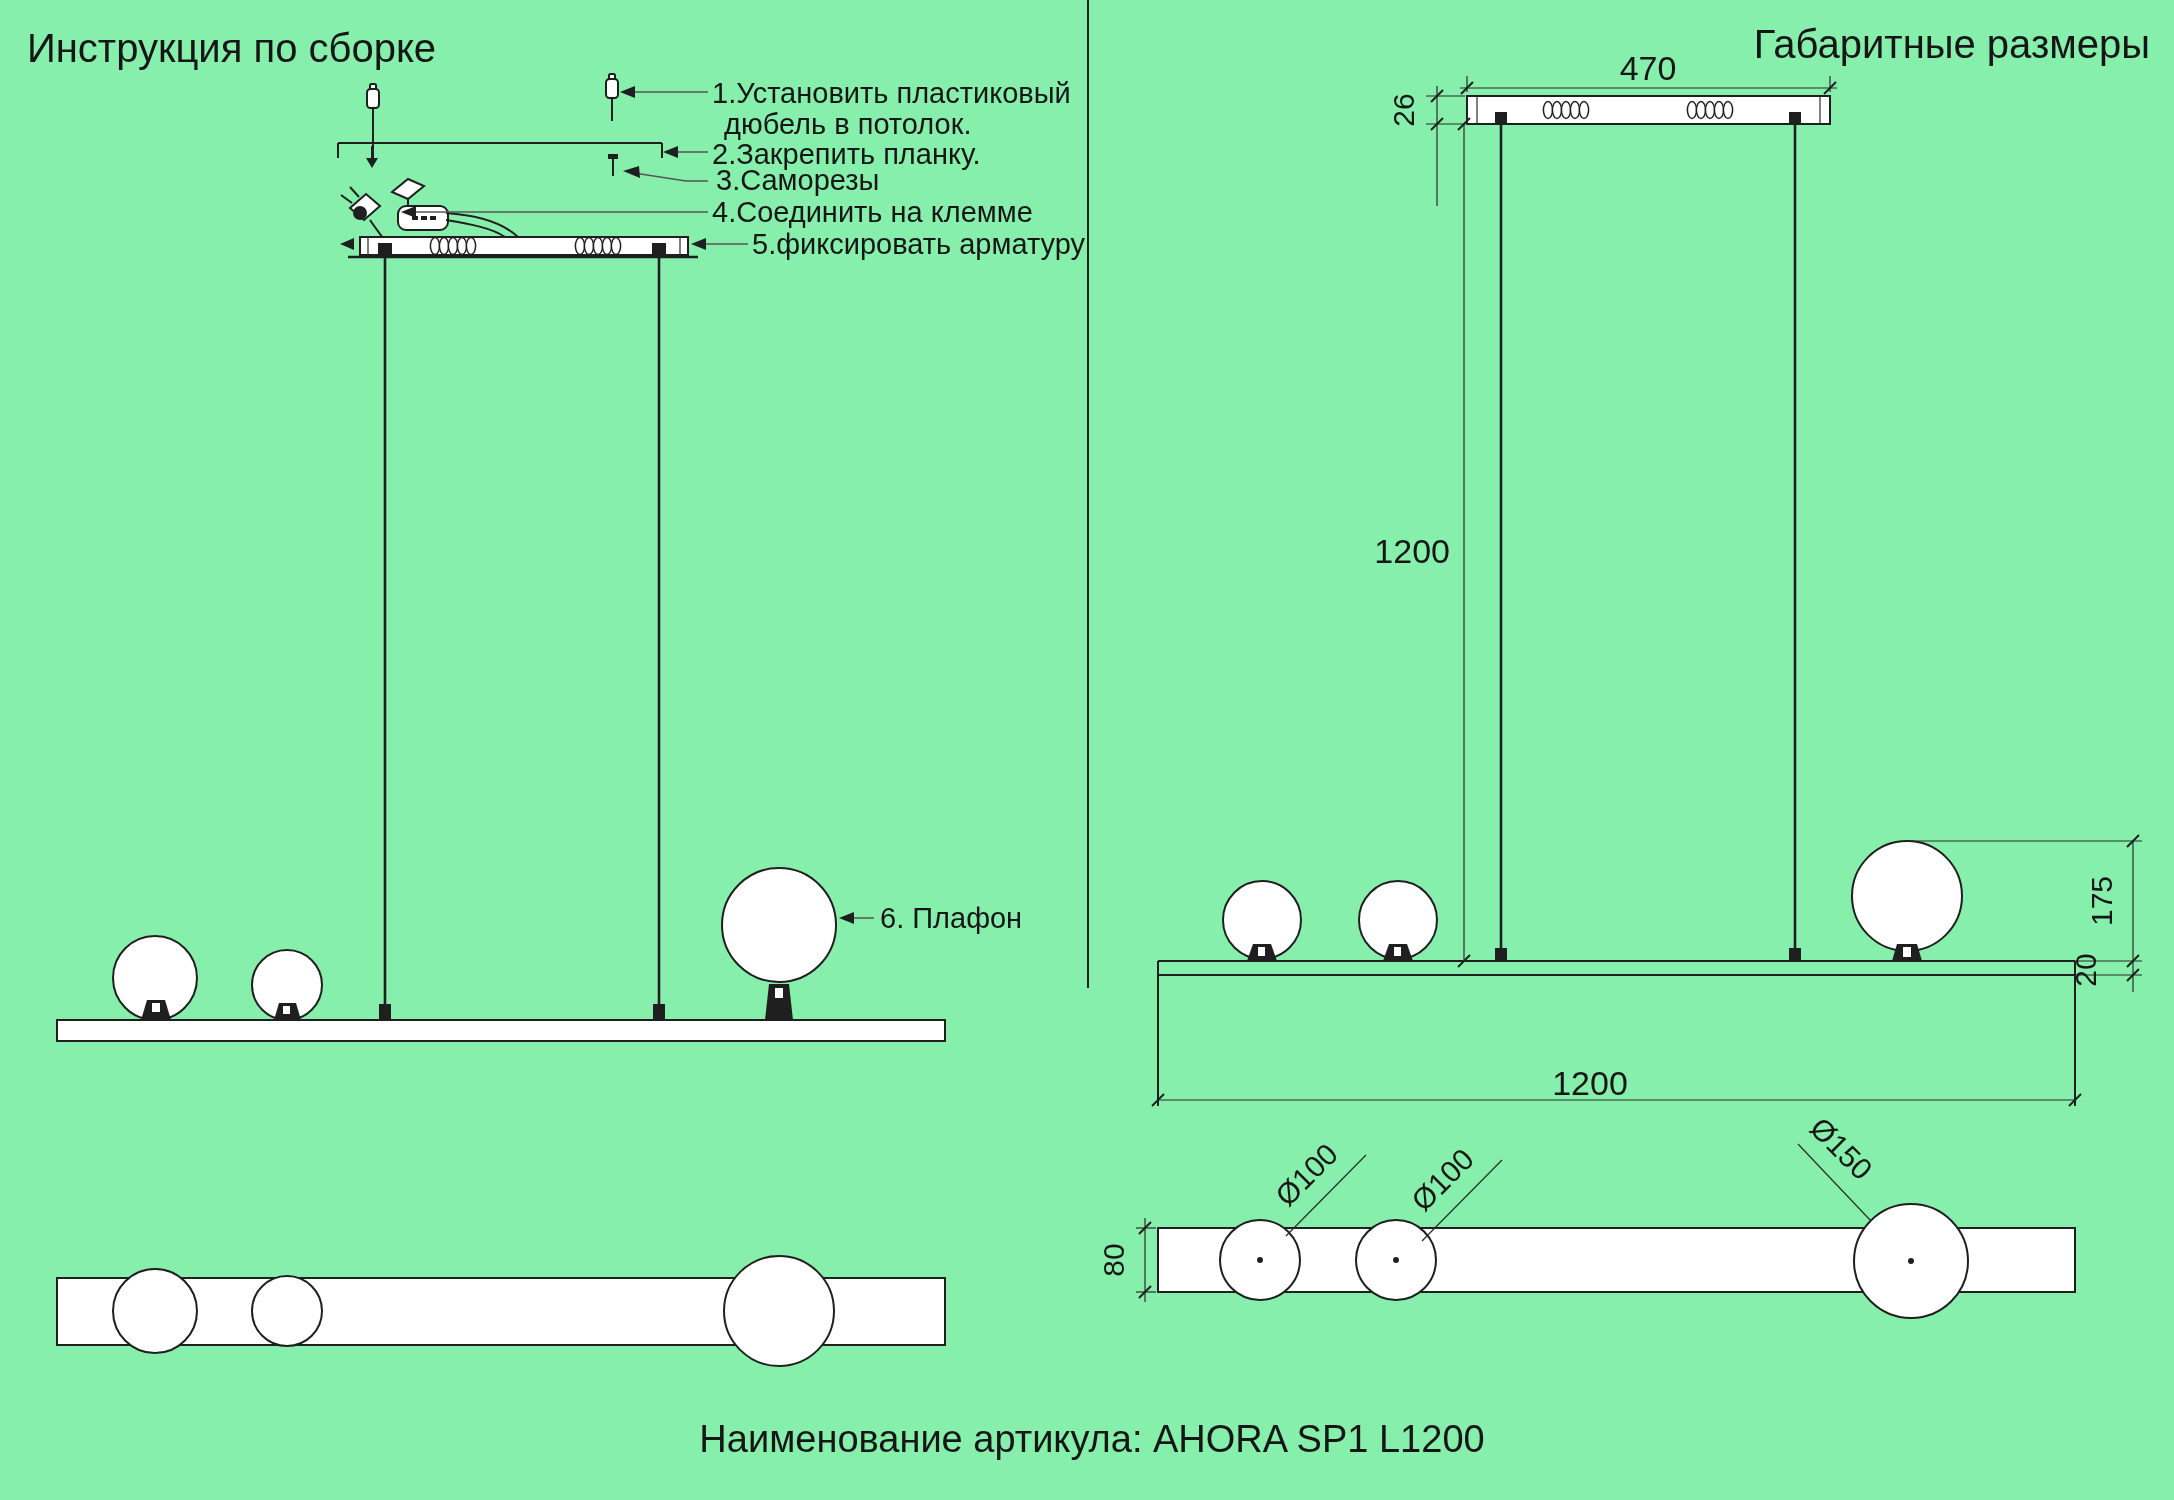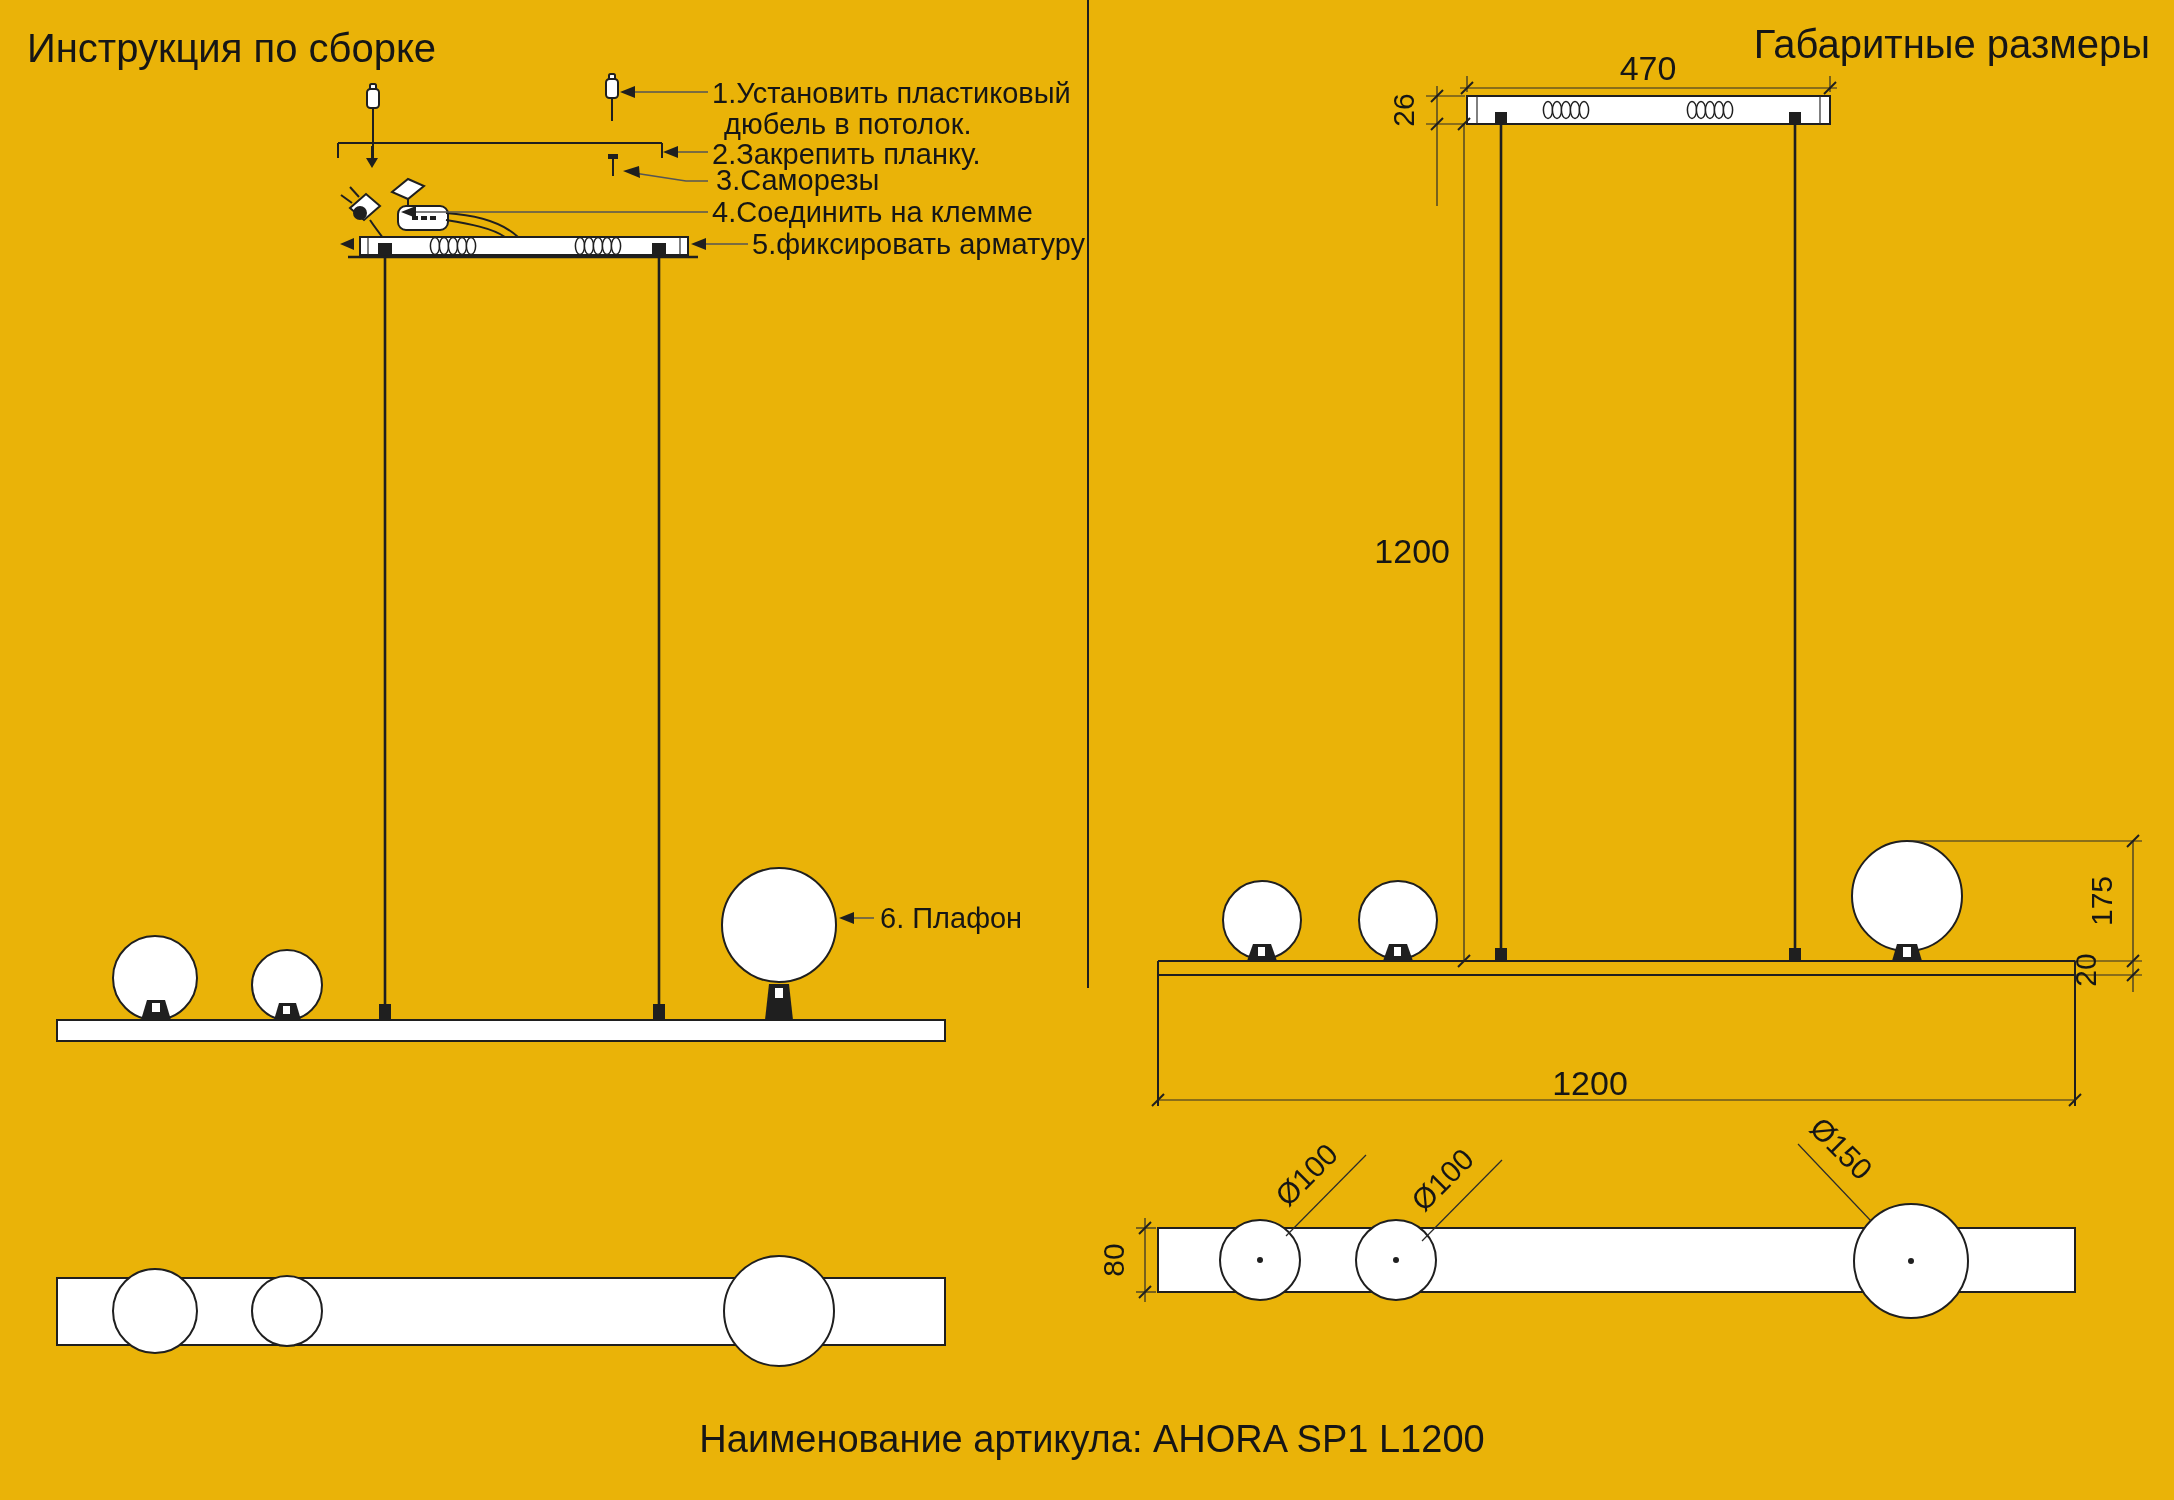--- a/index.html
+++ b/index.html
@@ -1,16 +1,16 @@
 <!DOCTYPE html>
 <html><head>
 <meta charset="utf-8">
 <style>
   html,body{margin:0;padding:0;background:#fff;}
-  #stage{position:relative;width:2174px;height:1500px;background:#eab308;overflow:hidden;}
+  #stage{position:relative;width:2174px;height:1500px;background:#86efac;overflow:hidden;}
   svg{position:absolute;left:0;top:0;}
   text{font-family:"Liberation Sans", sans-serif;fill:#161616;}
   .t-title{font-size:40px;}
   .t-step{font-size:29px;}
   .t-dim{font-size:34px;}
   .t-dims{font-size:30px;}
   .t-cap{font-size:38px;}
   .ln{stroke:#1f1f1f;stroke-width:2;fill:none;}
   .lnw{stroke:#1f1f1f;stroke-width:2;fill:#ffffff;}
   .ln25{stroke:#1f1f1f;stroke-width:2.6;fill:none;}

